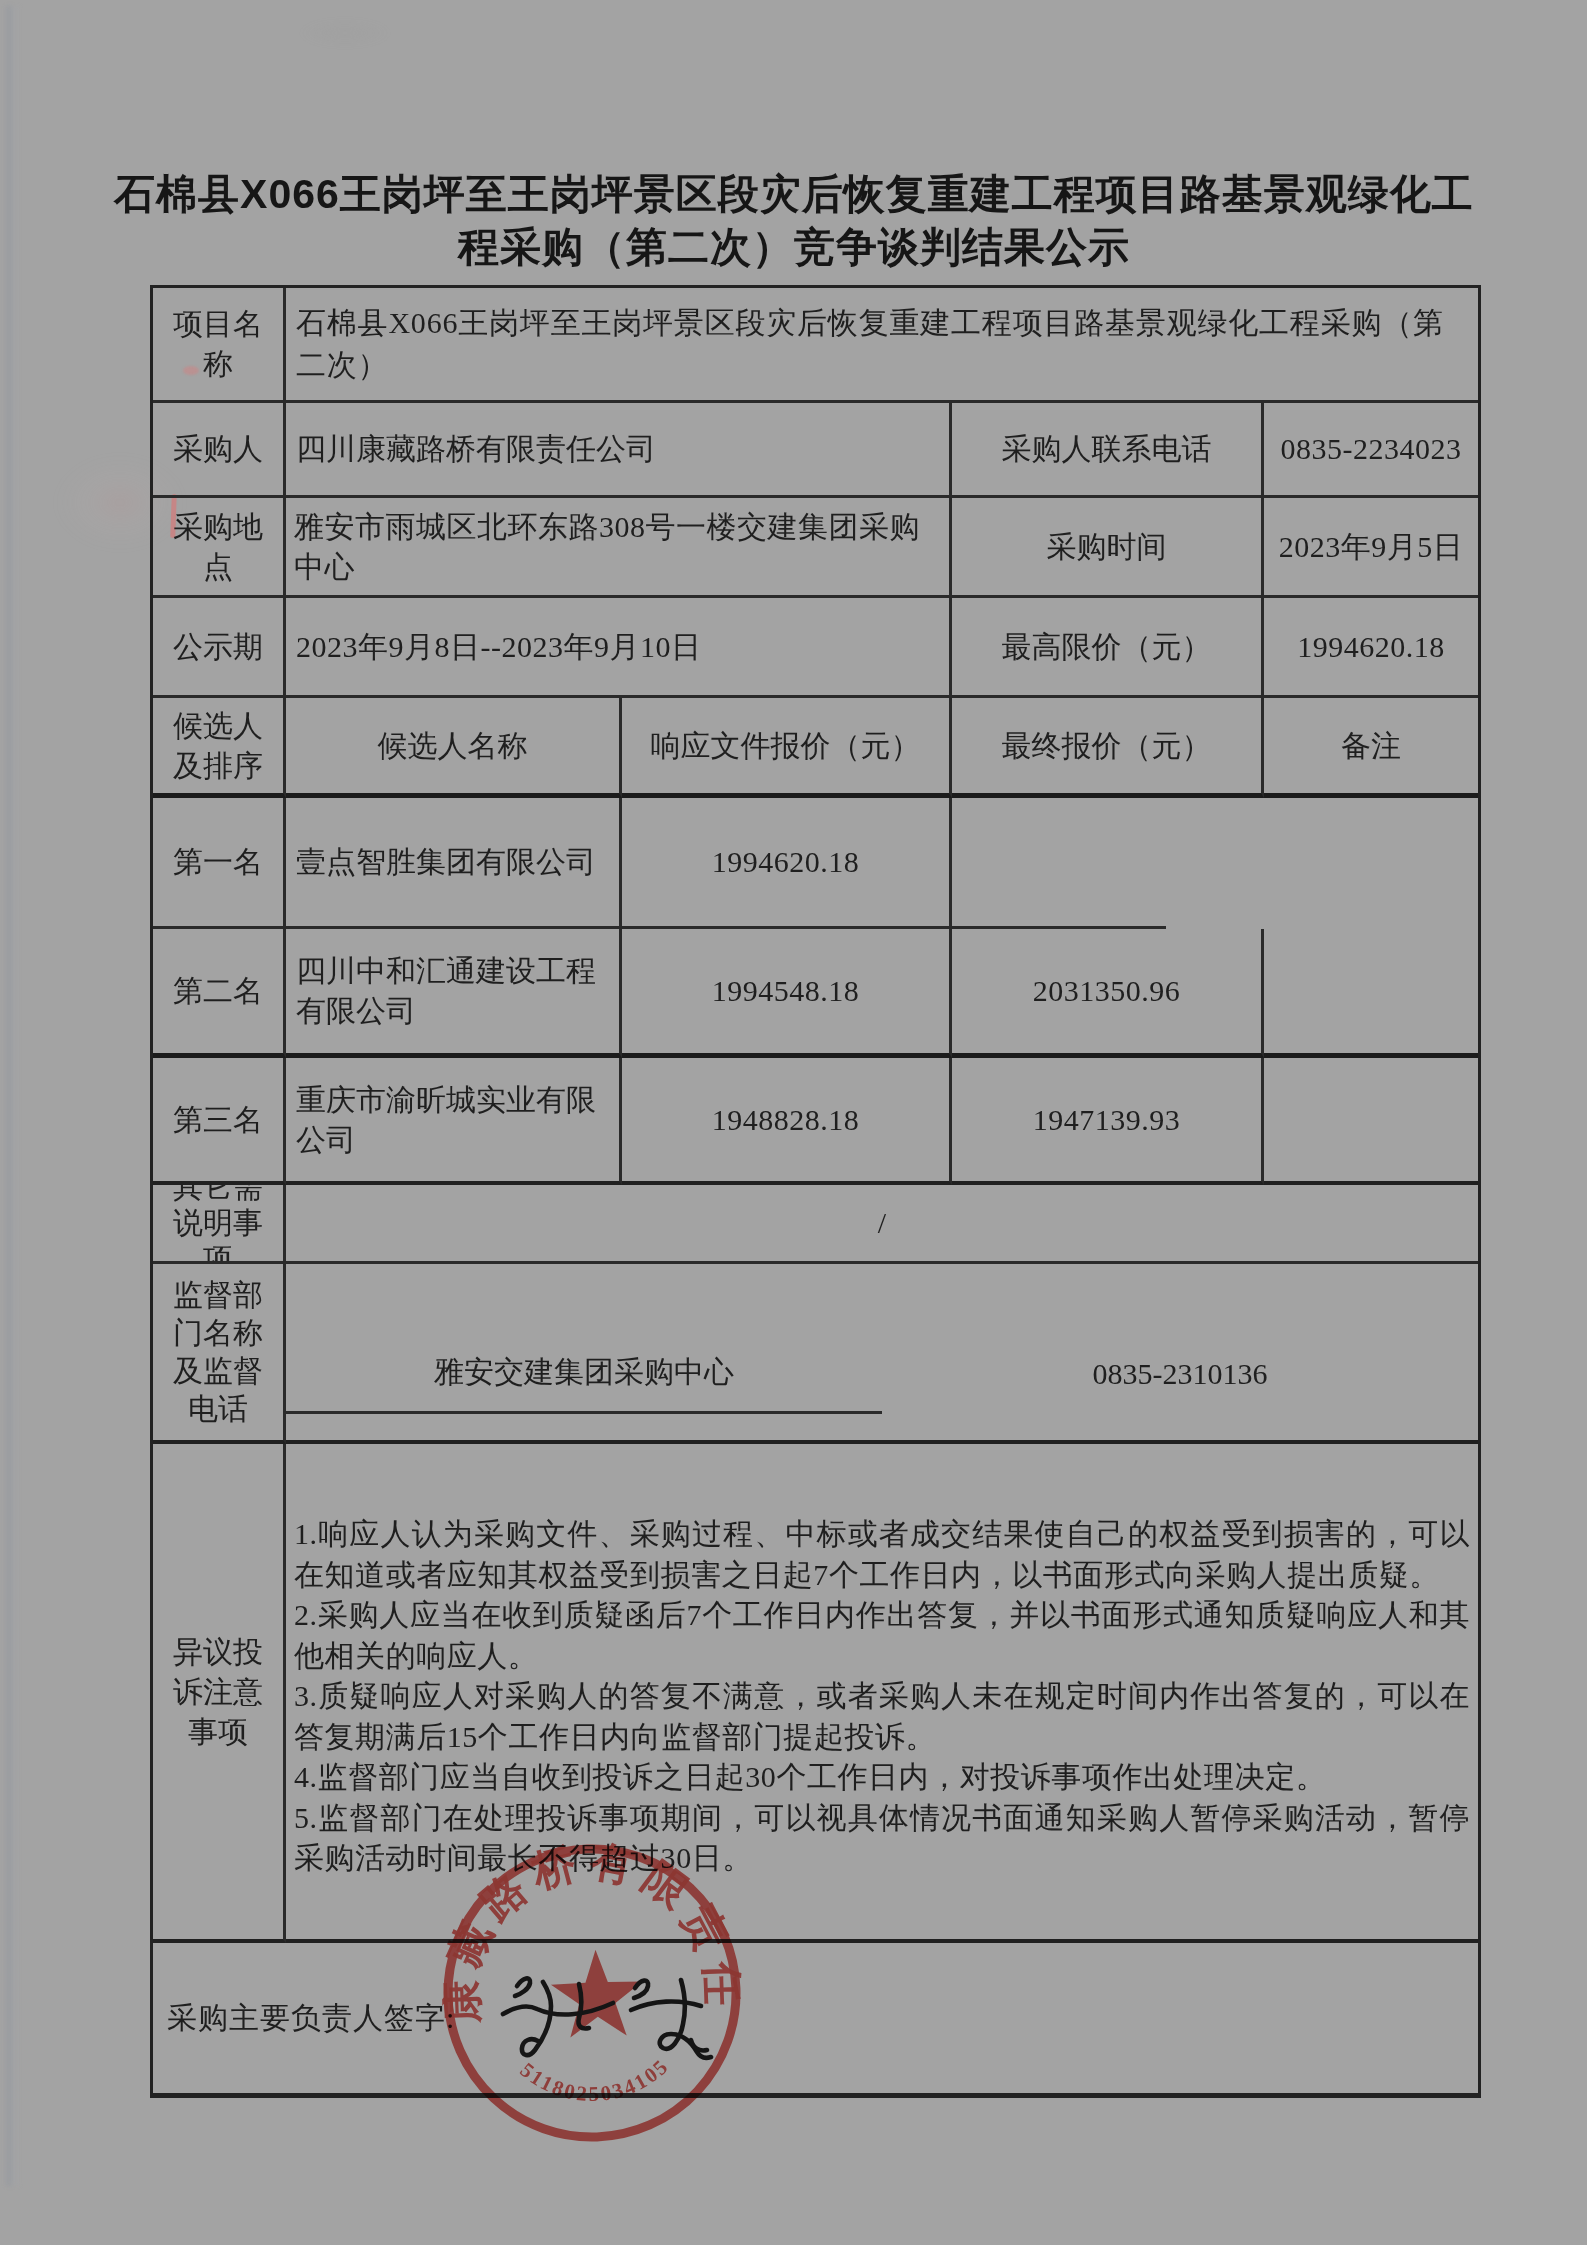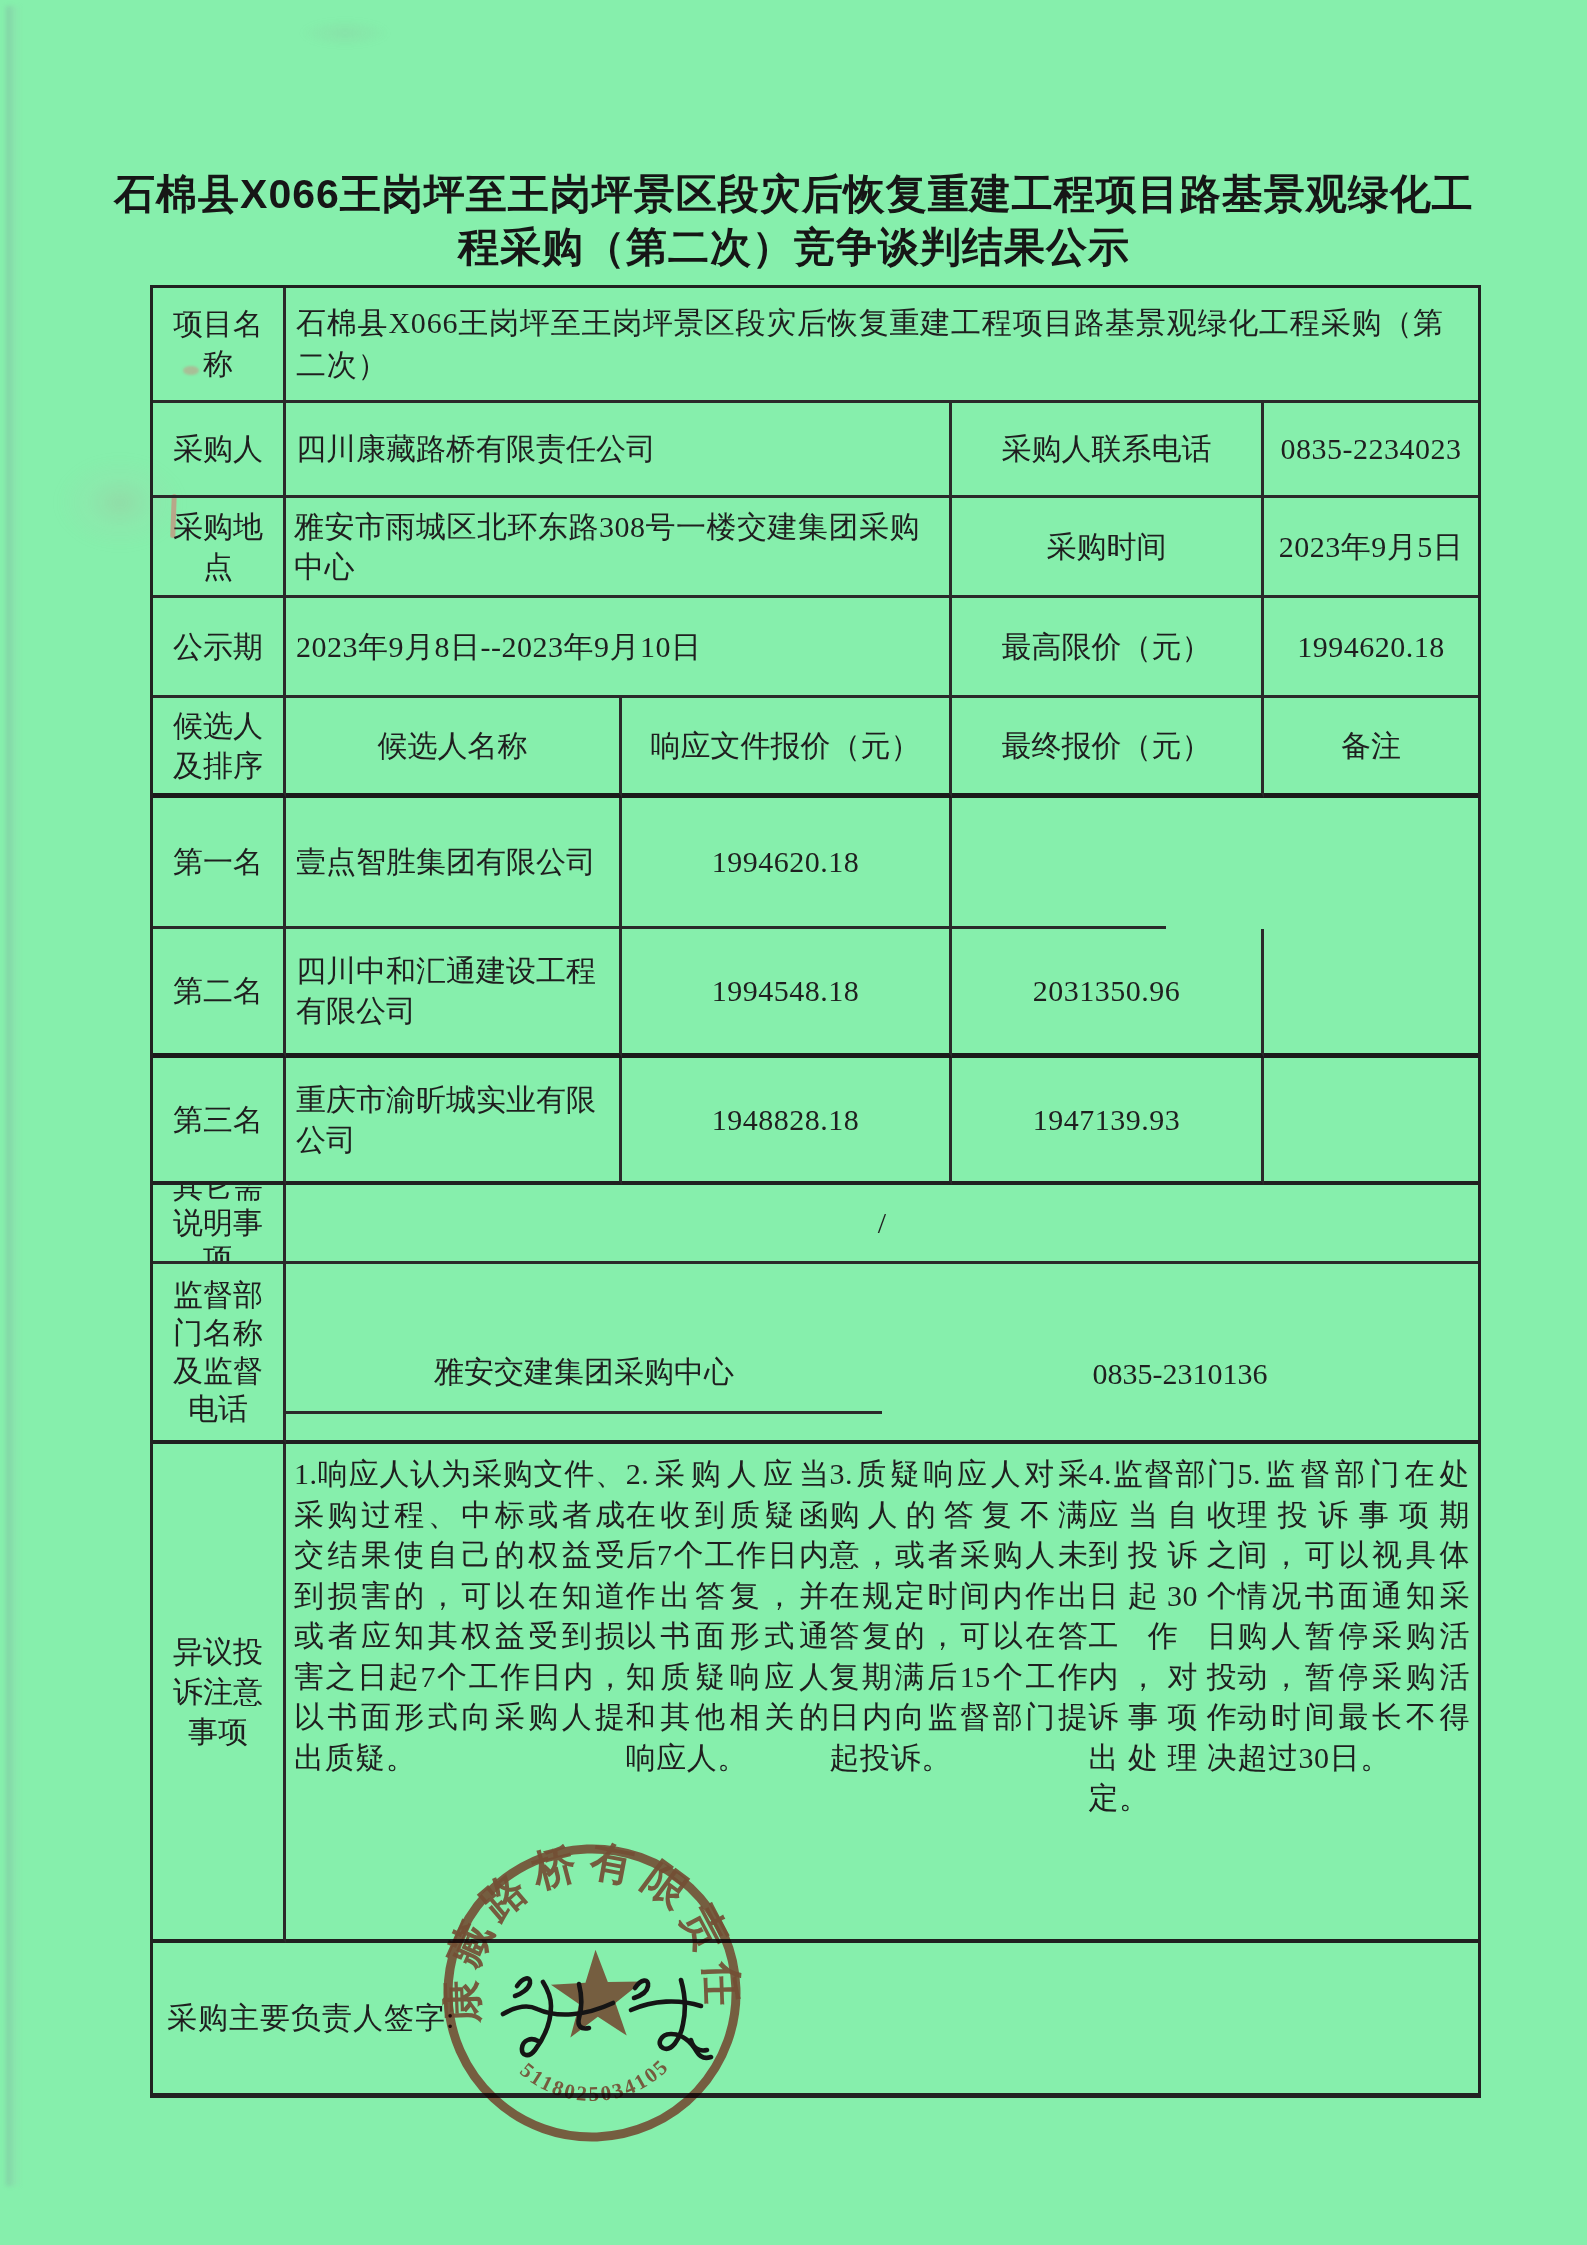--- a/index.html
+++ b/index.html
@@ -1,19 +1,19 @@
 <!DOCTYPE html>
 <html><head>
 <meta charset="utf-8">
 <style>
   * { margin:0; padding:0; box-sizing:border-box; }
   html,body { background:#ffffff; }
   .page {
     position:relative; width:1587px; height:2245px;
-    background:#86efac; overflow:hidden;
+    background:#a3a3a3; overflow:hidden;
     font-family:"Liberation Serif","DejaVu Serif",serif;
     color:#1f1f1f;
   }
   
   .edge-shadow { position:absolute; left:6px; top:6px; width:16px; height:2180px;
     background:linear-gradient(to right, rgba(120,130,150,.28), rgba(170,175,190,.10) 60%, rgba(255,255,255,0));
     filter:blur(2px); }
   .smudge-a { position:absolute; left:55px; top:455px; width:130px; height:95px; border-radius:50%;
     background:radial-gradient(closest-side, rgba(190,150,150,.20), rgba(200,180,180,.08), rgba(255,255,255,0));
     filter:blur(4px); }
@@ -53,21 +53,21 @@
   .pl { padding-left:10px; }
   .r1v { font-size:30px; letter-spacing:.8px; padding:4px 8px 4px 10px; line-height:42px; }
   .addr { padding:2px 2px 2px 8px; letter-spacing:.5px; line-height:40px; }
   .wrap { flex-wrap:wrap; align-content:center; }
   .num { letter-spacing:.5px; }
 
   .subcol { display:flex; flex-direction:row;margin-top:43px; }
   .subrow { width:100%; display:flex; align-items:center; justify-content:center; }
   .subrow.first { border-bottom:3px solid #2a2a2a; }
 
-  .obj-cell { flex-direction:row; justify-content:center; align-items:stretch;
+  .obj-cell { flex-direction:column; justify-content:center; align-items:stretch;
     padding:10px 8px 0 8px; }
   .obj-line { font-size:30px; line-height:40.5px; letter-spacing:.55px;
     text-align:justify; text-justify:inter-ideograph; }
 
   .sig-row-label { font-size:30px; padding-left:14px; letter-spacing:1px; }
 
   
   .stamp { position:absolute; left:442px; top:1843px; width:300px; height:300px;
     mix-blend-mode:multiply; opacity:.92; transform:rotate(-2deg); }
   .handsig { position:absolute; left:495px; top:1962px; width:225px; height:105px; }

